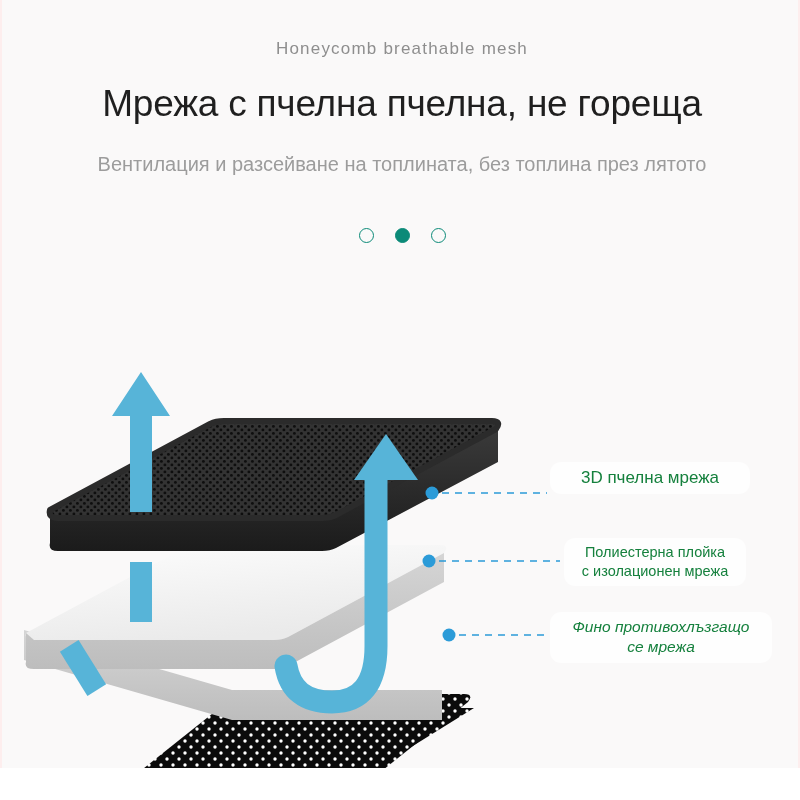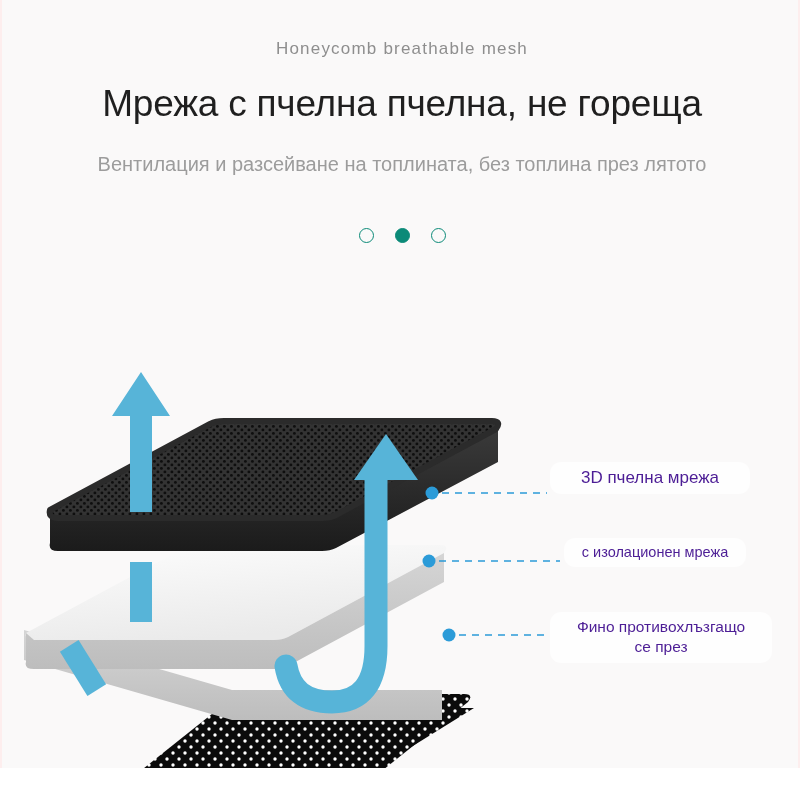--- a/index.html
+++ b/index.html
@@ -107,29 +107,29 @@
   }
   .callout {
     position: absolute;
     pointer-events: auto;
   }
   .callout-box {
     background: rgba(255,255,255,0.72);
     border-radius: 11px;
     padding: 5px 12px;
     text-align: center;
-    color: #4c1d95;
+    color: #15803d;
     line-height: 1.32;
   }
   .callout-1 { left: 548px; top: 462px; width: 200px; }
   .callout-1 .callout-box { font-size: 17px; }
   .callout-2 { left: 562px; top: 538px; width: 182px; }
   .callout-2 .callout-box { font-size: 14.5px; }
   .callout-3 { left: 548px; top: 612px; width: 222px; }
-  .callout-3 .callout-box { font-size: 15.5px; }
+  .callout-3 .callout-box { font-size: 15.5px; font-style: italic; }
 </style>
 </head>
 <body>
 
 <div class="page">
 
   <div class="header">
     <div class="eyebrow">Honeycomb breathable mesh</div>
     <div class="title">Мрежа с пчелна пчелна, не гореща</div>
     <div class="subtitle">Вентилация и разсейване на топлината, без топлина през лятото</div>
@@ -283,26 +283,27 @@
   <div class="callouts">
 
     <div class="callout callout-1">
       <div class="callout-box">
         <div>3D пчелна мрежа</div>
       </div>
     </div>
 
     <div class="callout callout-2">
       <div class="callout-box">
+        <div>Полиестерна плойка</div>
         <div>с изолационен мрежа</div>
       </div>
     </div>
 
     <div class="callout callout-3">
       <div class="callout-box">
         <div>Фино противохлъзгащо</div>
-        <div>се през</div>
+        <div>се мрежа</div>
       </div>
     </div>
 
   </div>
 
 </div>
 
 </body></html>

